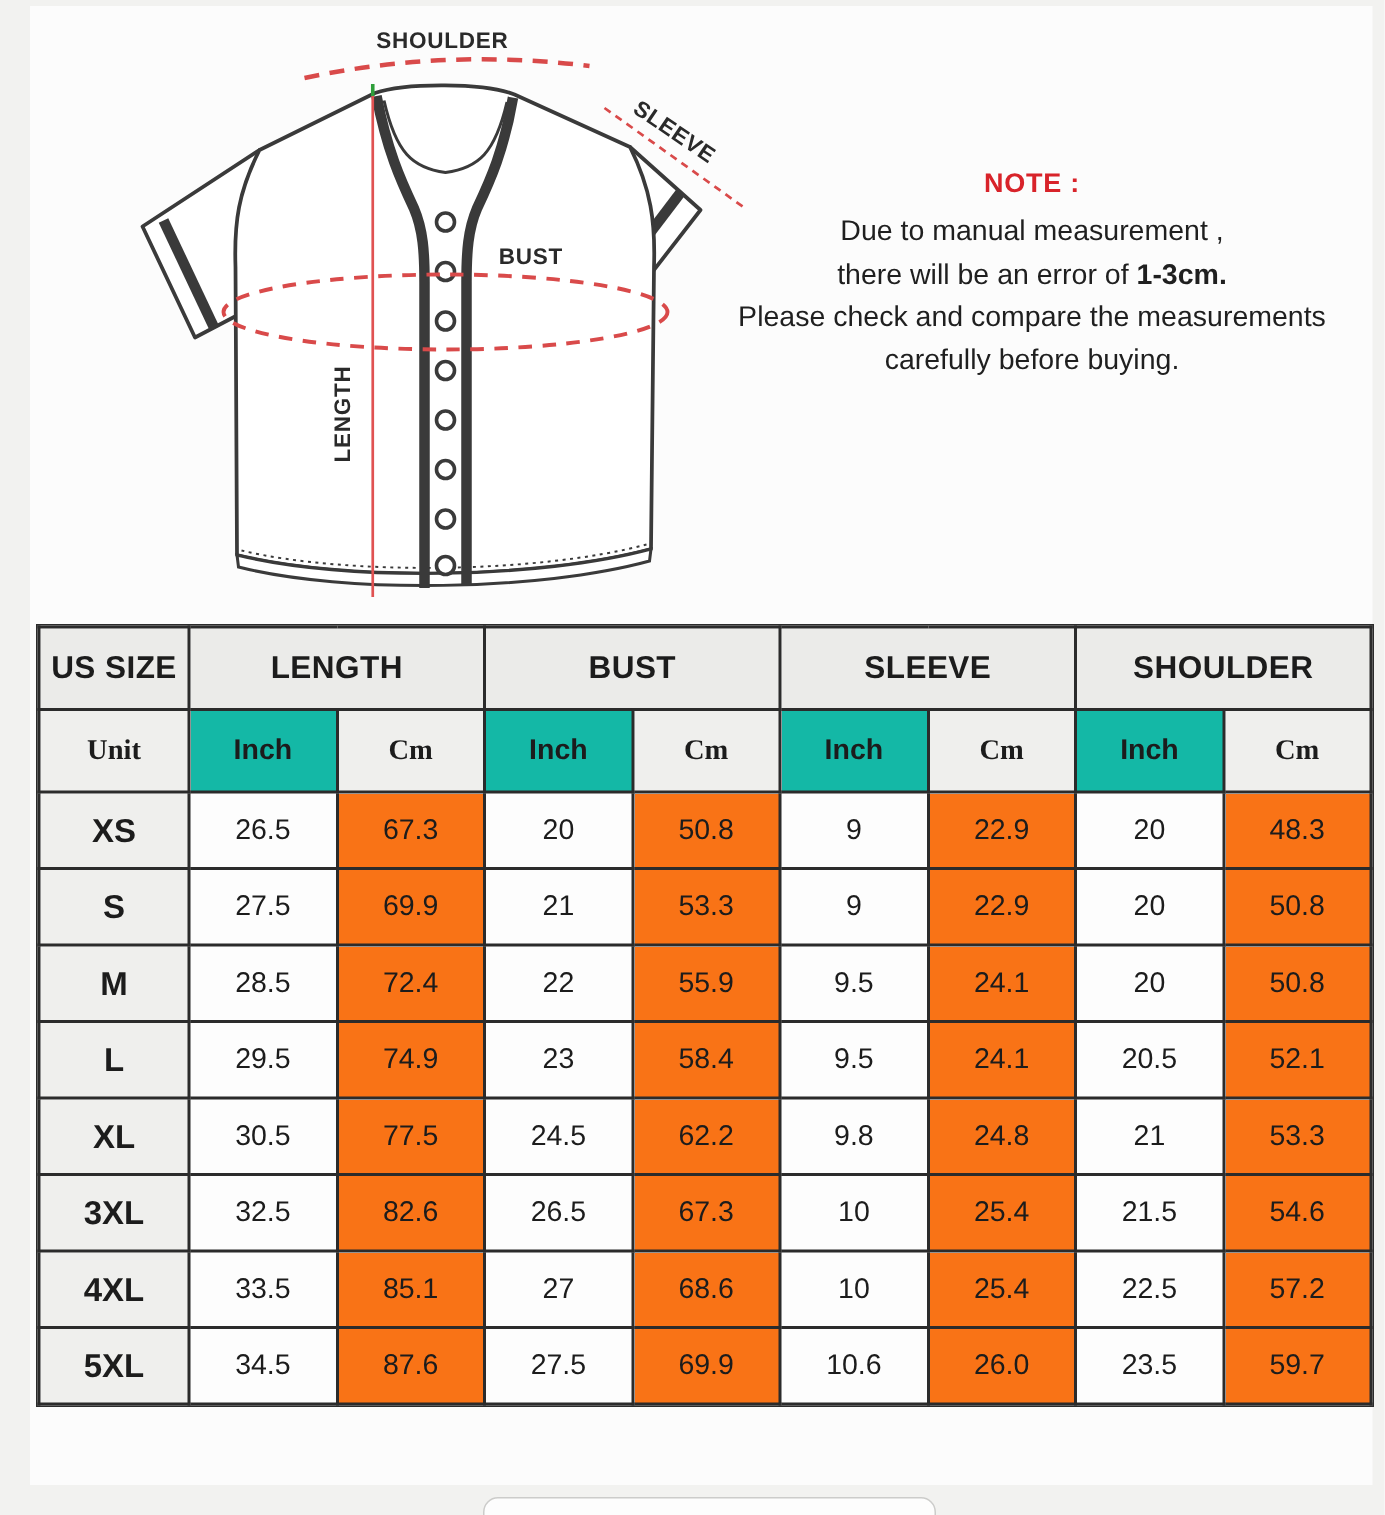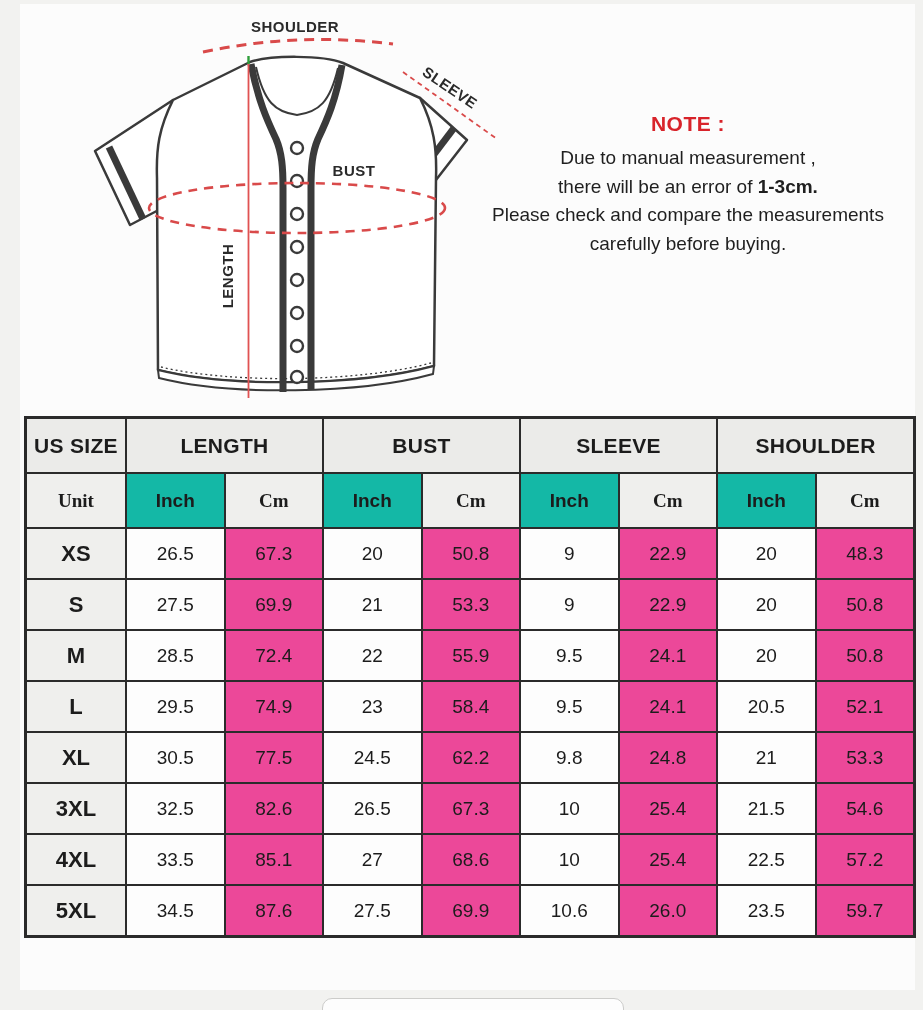--- a/index.html
+++ b/index.html
@@ -14,21 +14,21 @@
     position:absolute;left:20px;top:4px;width:895px;height:986px;
     background:#fcfcfc;
   }
   .figure-area{position:absolute;left:0;top:0;width:923px;height:417px;}
   .jersey-svg{position:absolute;left:70px;top:8px;width:460px;height:410px;}
   .note-block{
     position:absolute;left:468px;top:112px;width:440px;
     text-align:center;color:#1f1f1f;
   }
   .note-heading{
-    color:#d8232a;font-weight:bold;font-size:21px;letter-spacing:.5px;
+    color:#d8232a;font-weight:bold;font-size:18px;letter-spacing:.5px;
     margin:0 0 8px 0;
   }
   .note-line{font-size:19px;line-height:28.5px;margin:0;}
   .note-bold{font-weight:bold;}
   
   .size-table{
     position:absolute;left:25px;top:417px;width:888px;
     border-collapse:collapse;table-layout:fixed;
     box-shadow:0 0 0 1px #2b2b2b;
     background:#fdfdfd;
@@ -45,21 +45,21 @@
   .size-table thead tr.unit-row td{
     height:51px;font-size:19px;font-weight:bold;
   }
   .size-table tbody td{height:47px;font-size:19px;font-weight:normal;}
   .size-table .grey-cell{background:#efefed;font-family:Liberation Serif, serif;}
   .size-table .white-cell{background:#14b8a6;}
   .size-table tbody td.size-cell{
     background:#efefed;font-weight:bold;font-size:22px;
   }
   .size-table tbody td.inch-cell{background:#fdfdfd;}
-  .size-table tbody td.cm-cell{background:#ec4899;margin-top:31px;}
+  .size-table tbody td.cm-cell{background:#f97316;margin-top:31px;}
   
   .bottom-cutoff{
     position:absolute;left:322px;top:998px;width:300px;height:24px;
     background:#fdfdfd;border:1px solid #ccccca;
     border-radius:10px 10px 0 0;
   }
 </style>
 </head>
 <body>
 

